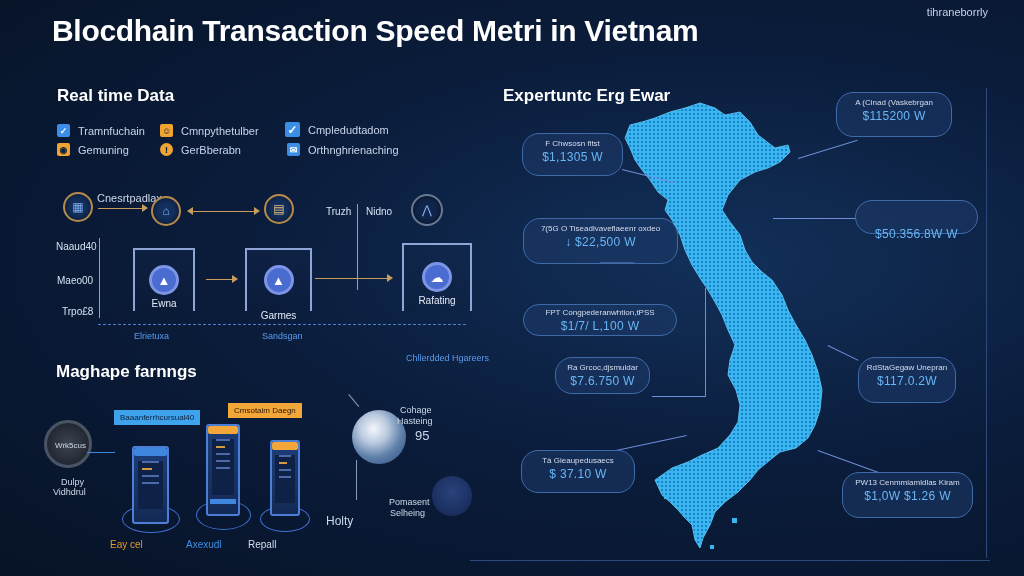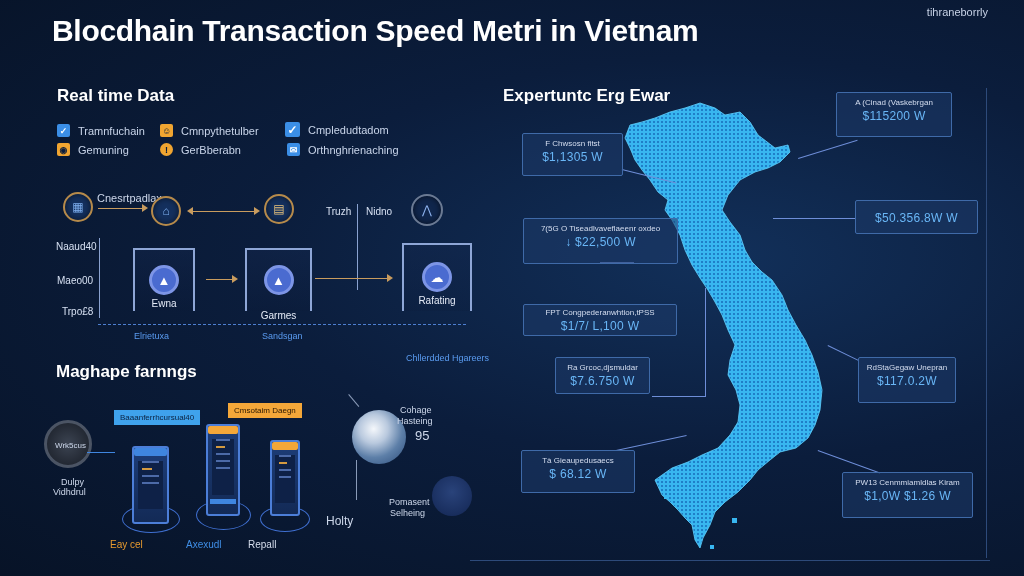--- a/index.html
+++ b/index.html
@@ -81,21 +81,21 @@
   }
   .globe2 {
     border-radius: 50%;
     background: radial-gradient(circle at 50% 40%, #2f4a86 0%, #1c3266 70%, #142656 100%);
     opacity: 0.85;
   }
   .small-text { font-size: 9px; color: #cdd7ea; white-space: nowrap; line-height: 11px; }
 
   
   .callout {
-    border: 1px solid #3f6aa8; border-radius: 2px;
+    border: 1px solid #3f6aa8; border-radius: 17px;
     background: rgba(30,58,105,0.55); text-align: center; padding: 5px 6px;
   }
   .callout .c-label { font-size: 8px; color: #d5def0; white-space: nowrap; }
   .callout .c-value { font-size: 12px; color: #69b6f6; white-space: nowrap; margin-top: 2px; letter-spacing: 0.3px; }
   .leader { height: 1px; background: #6e8ed8; transform-origin: 0 0; }
   .frame-line { width: 1px; background: #2d4a7a; }
 </style>
 </head>
 <body>
 
@@ -299,27 +299,27 @@
 <div class="abs callout" style="left:523px;top:304px;width:154px;height:32px;padding-top:3px;">
   <div class="c-label">FPT Congpederanwhtion,tPSS</div>
   <div class="c-value">$1/7/ L,100 W</div>
 </div>
 <div class="abs callout" style="left:555px;top:357px;width:95px;height:37px;">
   <div class="c-label">Ra Grcoc,djsmuldar</div>
   <div class="c-value">$7.6.750 W</div>
 </div>
 <div class="abs callout" style="left:521px;top:450px;width:114px;height:43px;">
   <div class="c-label">Tà Gieaupedusaecs</div>
-  <div class="c-value">$ 68.12 W</div>
+  <div class="c-value">$ 37.10 W</div>
 </div>
 <div class="abs callout" style="left:836px;top:92px;width:116px;height:45px;">
   <div class="c-label">A (Cinad (Vaskebrgan</div>
   <div class="c-value">$115200 W</div>
 </div>
-<div class="abs callout" style="left:855px;top:200px;width:123px;height:34px;padding-top:8px;">
+<div class="abs callout" style="left:855px;top:200px;width:123px;height:34px;padding-top:24px;">
   <div class="c-value">$50.356.8W W</div>
 </div>
 <div class="abs callout" style="left:858px;top:357px;width:98px;height:46px;">
   <div class="c-label">RdStaGegaw Unepran</div>
   <div class="c-value">$117.0.2W</div>
 </div>
 <div class="abs callout" style="left:842px;top:472px;width:131px;height:46px;">
   <div class="c-label">PW13 Cenmmiamldlas Kiram</div>
   <div class="c-value">$1,0W $1.26 W</div>
 </div>

